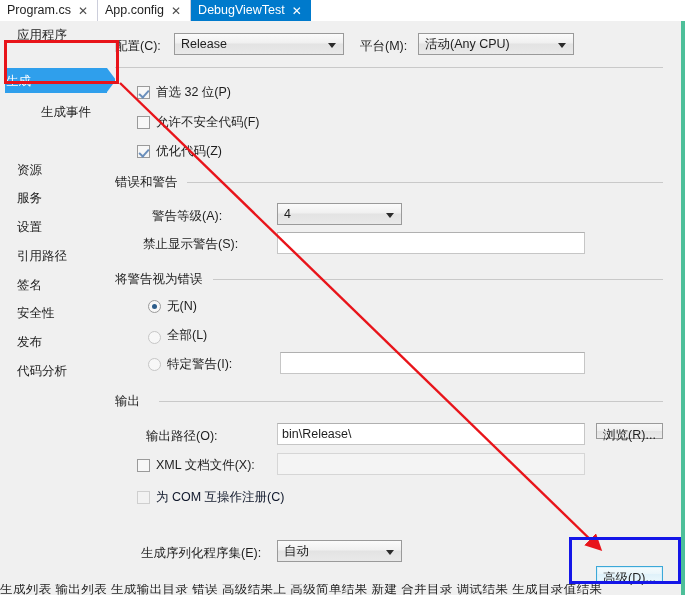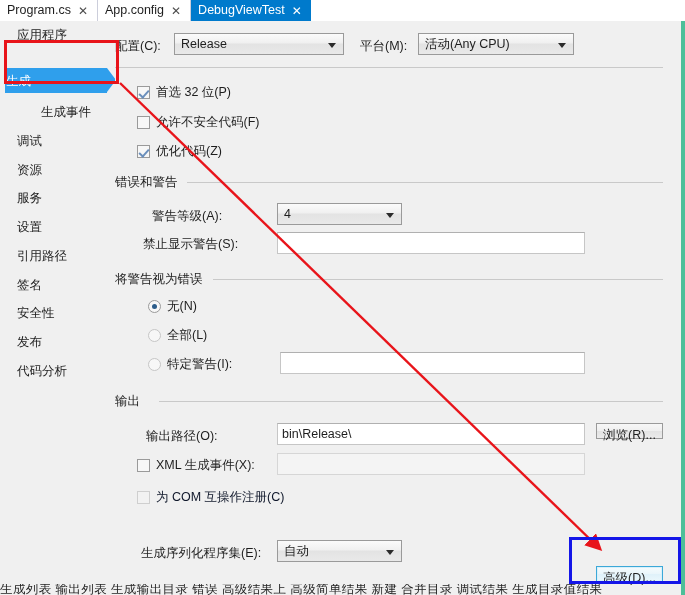--- a/index.html
+++ b/index.html
@@ -345,23 +345,20 @@
 
       <div class="side-sel-shape" style="top:47px;"></div>
       <div class="side-sel-arrow" style="top:47px;"></div>
       <div class="side-item selected" style="top:50px;">
         <span class="side-label">生成</span>
       </div>
 
       <div class="side-item" style="top:81px;margin-left:24px;">
         <span class="side-label">生成事件</span>
       </div>
-      <div class="side-item" style="top:110px;">
-        <span class="side-label">调试</span>
-      </div>
       <div class="side-item" style="top:139px;">
         <span class="side-label">资源</span>
       </div>
       <div class="side-item" style="top:167px;">
         <span class="side-label">服务</span>
       </div>
       <div class="side-item" style="top:196px;">
         <span class="side-label">设置</span>
       </div>
       <div class="side-item" style="top:225px;">
@@ -426,21 +423,21 @@
       </div>
 
       <div class="group" style="top:250px;">
         <div class="gtitle">将警告视为错误</div>
         <div class="gline" style="left:98px; width:450px;"></div>
       </div>
       <div class="rad-row" style="left:33px; top:277px;">
         <span class="rad checked"></span>
         <span>无(N)</span>
       </div>
-      <div class="rad-row" style="left:33px; top:306px;">
+      <div class="rad-row" style="left:33px; top:306px;align-items:flex-end;">
         <span class="rad light"></span>
         <span>全部(L)</span>
       </div>
       <div class="rad-row" style="left:33px; top:335px;justify-content:space-between;">
         <span class="rad light"></span>
         <span>特定警告(I):</span>
       </div>
       <div class="textbox" style="left:165px; top:331px; width:305px;">
         <span></span>
       </div>
@@ -453,21 +450,21 @@
       <div class="lbl" style="position:absolute; left:31px; top:407px;">输出路径(O):</div>
       <div class="textbox" style="left:162px; top:402px; width:308px;">
         <span>bin\Release\</span>
       </div>
       <div class="btn" style="left:481px; top:402px; width:67px;">
         <span>浏览(R)...</span>
       </div>
 
       <div class="chk-row" style="left:22px; top:436px;">
         <span class="chk"></span>
-        <span>XML 生成事件(X):</span>
+        <span>XML 文档文件(X):</span>
       </div>
       <div class="textbox disabled" style="left:162px; top:432px; width:308px;">
         <span></span>
       </div>
 
       <div class="chk-row" style="left:22px; top:468px;">
         <span class="chk disabled"></span>
         <span class="lbl dim">为 COM 互操作注册(C)</span>
       </div>
 

